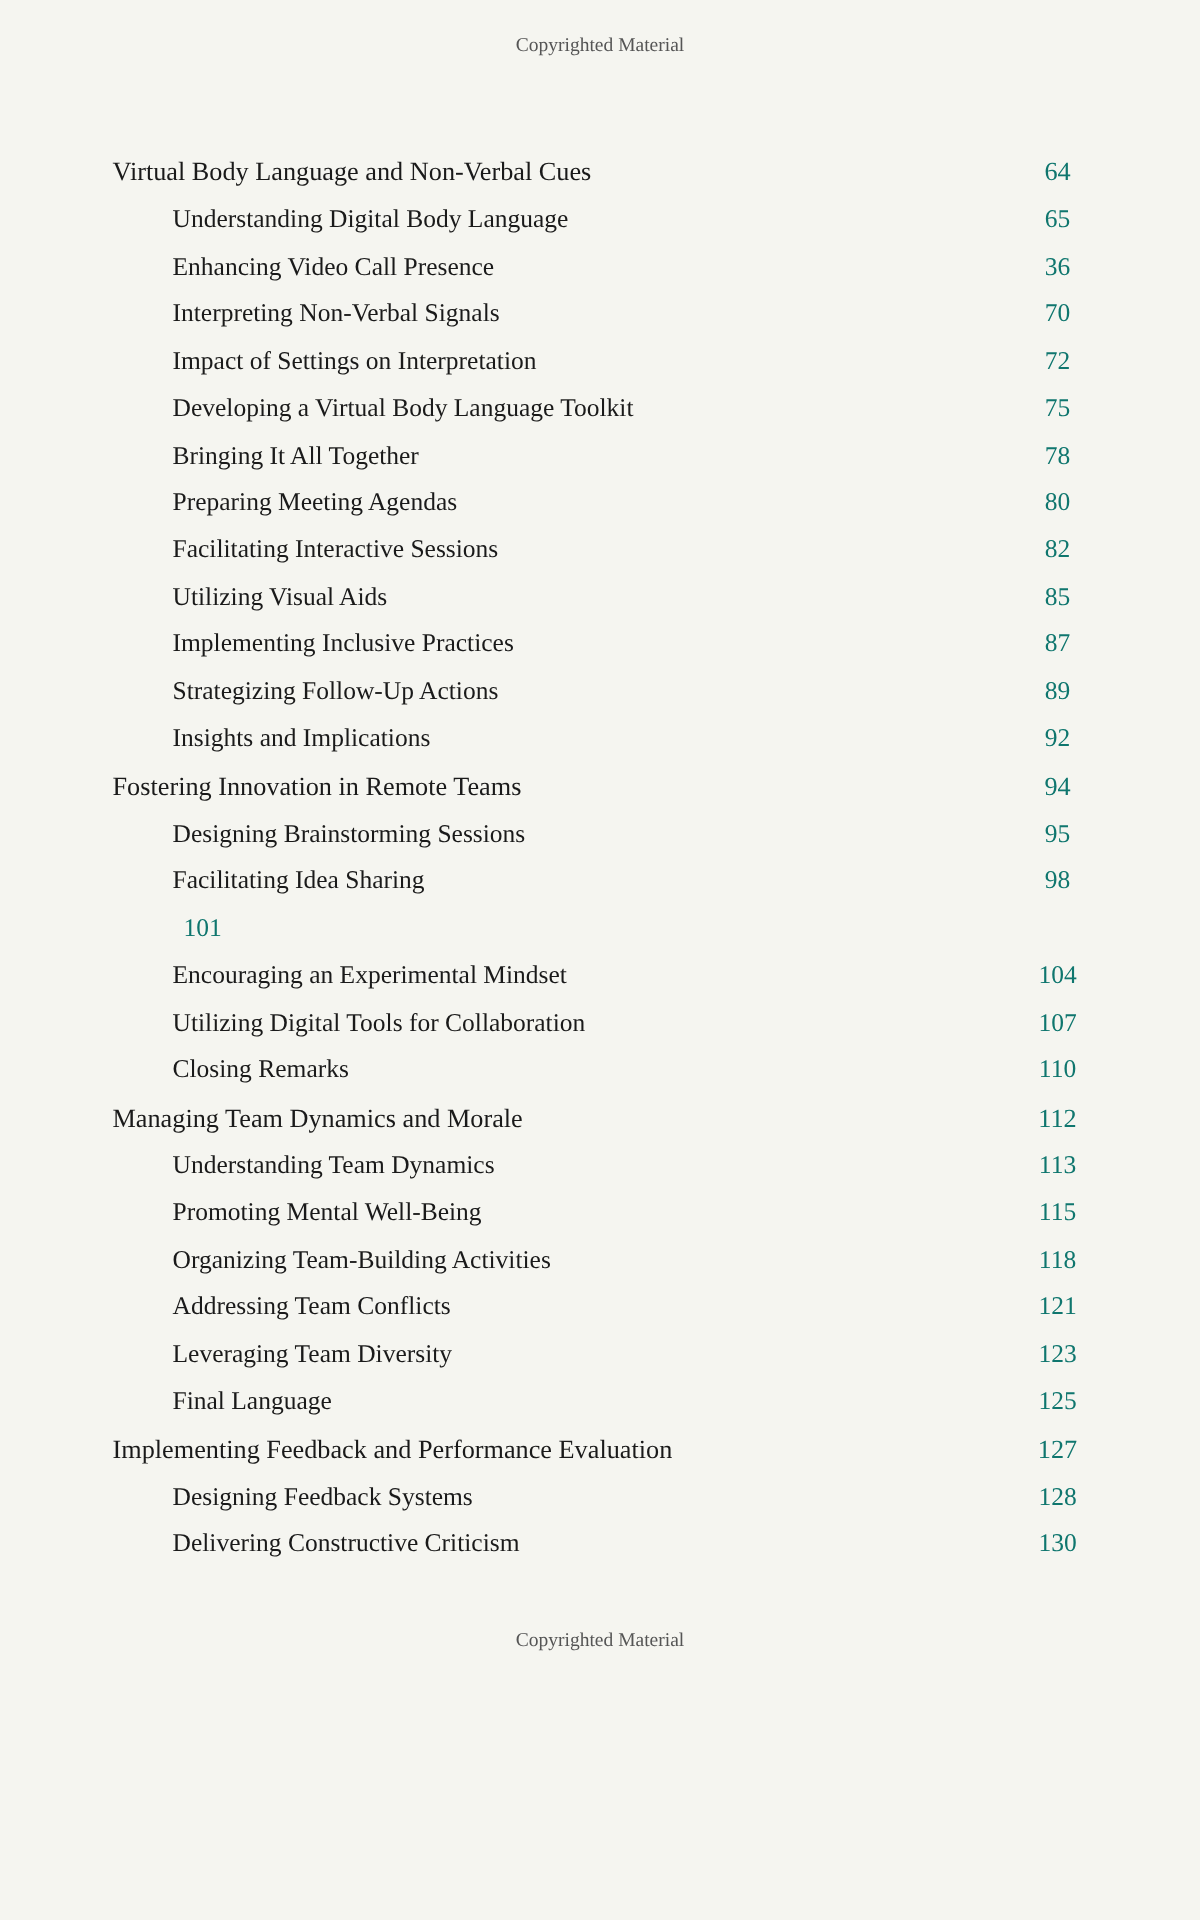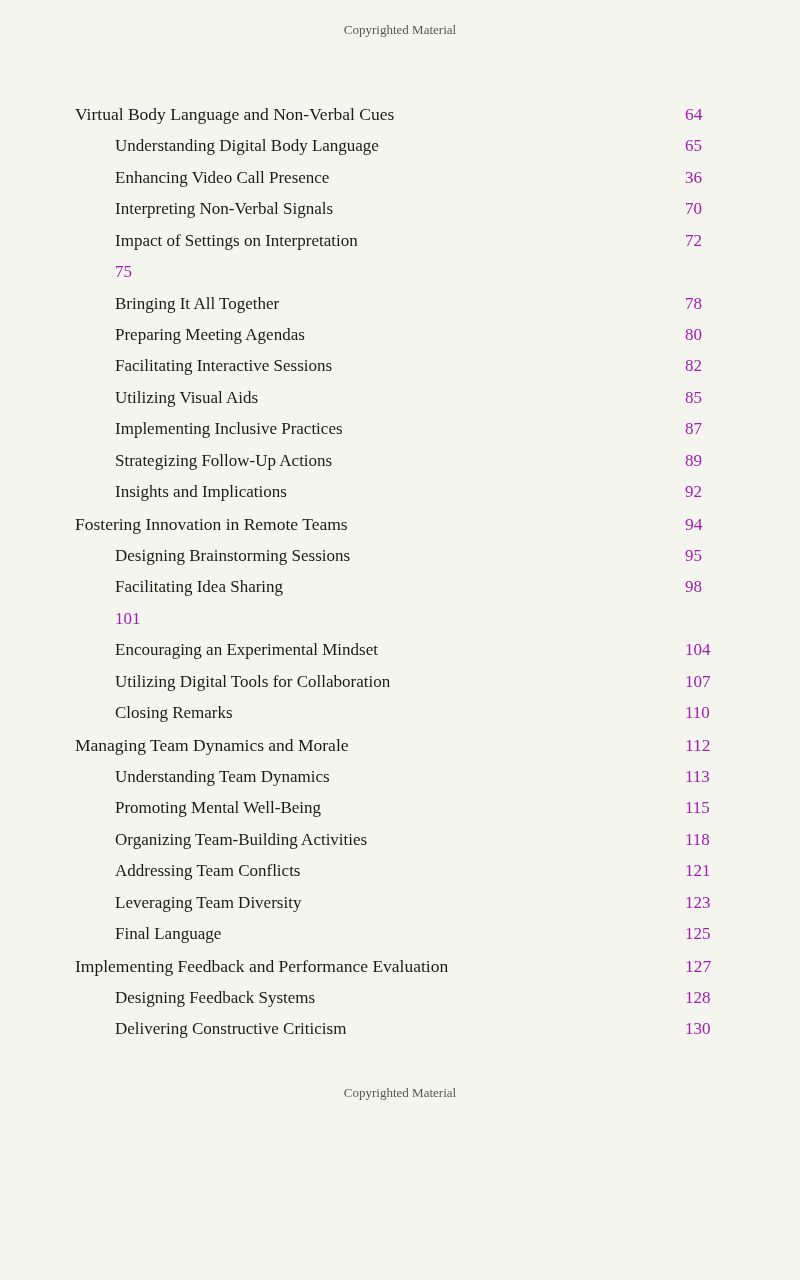--- a/index.html
+++ b/index.html
@@ -66,24 +66,24 @@
       gap: 43px;
     }
 
     .entry-title {
       flex: 1;
       padding-right: 10px;
     }
 
     .entry-page {
       font-size: 17px;
-      color: #a21caf;
+      color: #0f766e;
       white-space: nowrap;
       min-width: 40px;
-      text-align: left;
+      text-align: center;
     }
 
     .main-entry .entry-page {
       font-size: 17.5px;
     }
   </style>
 </head>
 <body>
 
 <div class="page">
@@ -107,20 +107,21 @@
       </div>
       <div class="toc-entry sub-entry">
         <span class="entry-title">Interpreting Non-Verbal Signals</span>
         <span class="entry-page">70</span>
       </div>
       <div class="toc-entry sub-entry">
         <span class="entry-title">Impact of Settings on Interpretation</span>
         <span class="entry-page">72</span>
       </div>
       <div class="toc-entry sub-entry">
+        <span class="entry-title">Developing a Virtual Body Language Toolkit</span>
         <span class="entry-page">75</span>
       </div>
       <div class="toc-entry sub-entry">
         <span class="entry-title">Bringing It All Together</span>
         <span class="entry-page">78</span>
       </div>
       <div class="toc-entry sub-entry">
         <span class="entry-title">Preparing Meeting Agendas</span>
         <span class="entry-page">80</span>
       </div>

